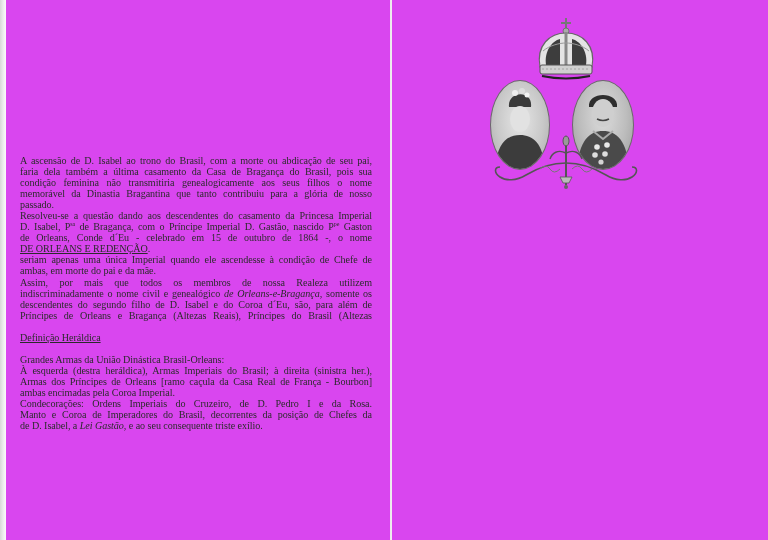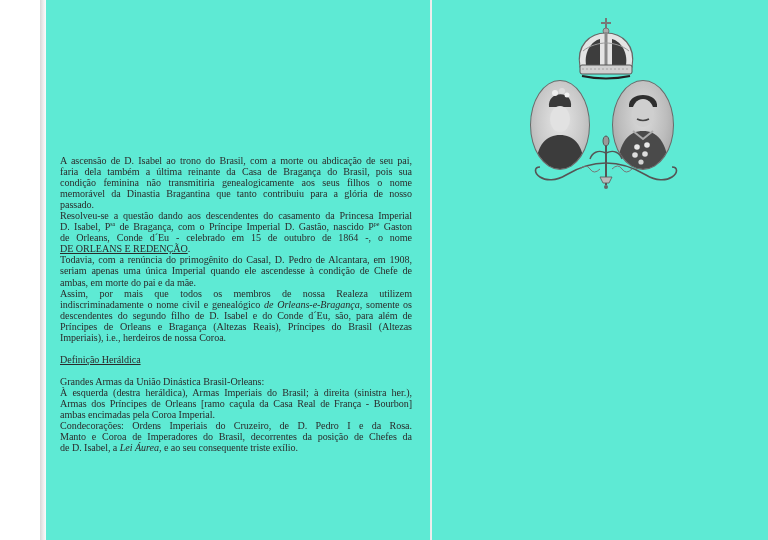--- a/index.html
+++ b/index.html
@@ -3,21 +3,21 @@
   <meta charset="utf-8">
   <style>
     html, body { margin: 0; padding: 0; }
     body {
       width: 768px; height: 540px; overflow: hidden;
       background: #ffffff;
       font-family: "Liberation Serif", "DejaVu Serif", serif;
       color: #2b2b2b;
       position: relative;
     }
-    .spread { position: absolute; inset: 0; background: #5eead4; margin-left: 40px; }
+    .spread { position: absolute; inset: 0; background: #d946ef; }
     .left-edge {
       position: absolute; left: 0; top: 0; width: 6px; height: 540px;
       background: linear-gradient(to right, #d8d8d8, #efefef 60%, #fbfbfb);
     }
     .fold {
       position: absolute; left: 390px; top: 0; width: 2px; height: 540px;
       background: linear-gradient(to right, #f0f0f0, #e8e8e8, #f4f4f4);
     }
     .page-left {
       position: absolute; left: 20px; top: 155px; width: 352px;
@@ -51,59 +51,57 @@
 </head>
 <body>
 
 <div class="spread">
   <div class="left-edge"></div>
   <div class="fold"></div>
 
   <div class="page-left">
     <div>
       <span class="line">A ascensão de D. Isabel ao trono do Brasil, com a morte ou abdicação de seu pai,</span>
-      <span class="line">faria dela também a última reinante da Casa de Bragança do Brasil, pois sua</span>
+      <span class="line">faria dela também a última casamento da Casa de Bragança do Brasil, pois sua</span>
       <span class="line">condição feminina não transmitiria genealogicamente aos seus filhos o nome</span>
       <span class="line">memorável da Dinastia Bragantina que tanto contribuiu para a glória de nosso</span>
       <span class="line last">passado.</span>
     </div>
 
     <div>
       <span class="line">Resolveu-se a questão dando aos descendentes do casamento da Princesa Imperial</span>
       <span class="line"><span>D. Isabel, P</span><sup>sa</sup><span> de Bragança, com o Príncipe Imperial D. Gastão, nascido P</span><sup>pe</sup><span> Gaston</span></span>
       <span class="line">de Orleans, Conde d´Eu - celebrado em 15 de outubro de 1864 -, o nome</span>
       <span class="line last"><span class="u">DE ORLEANS E REDENÇÃO</span><span>.</span></span>
     </div>
 
     <div>
-      <span class="line">Todavia, com a renúncia do primogênito do Casal, D. Pedro de Alcantara, em 1908,</span>
       <span class="line">seriam apenas uma única Imperial quando ele ascendesse à condição de Chefe de</span>
       <span class="line last">ambas, em morte do pai e da mãe.</span>
     </div>
 
     <div>
       <span class="line">Assim, por mais que todos os membros de nossa Realeza utilizem</span>
       <span class="line"><span>indiscriminadamente o nome civil e genealógico </span><i>de Orleans-e-Bragança</i><span>, somente os</span></span>
-      <span class="line">descendentes do segundo filho de D. Isabel e do Conde d´Eu, são, para além de</span>
+      <span class="line">descendentes do segundo filho de D. Isabel e do Coroa d´Eu, são, para além de</span>
       <span class="line">Príncipes de Orleans e Bragança (Altezas Reais), Príncipes do Brasil (Altezas</span>
-      <span class="line last">Imperiais), i.e., herdeiros de nossa Coroa.</span>
     </div>
 
     <div class="gap"></div>
     <span class="line last u">Definição Heráldica</span>
     <div class="gap"></div>
 
     <div>
       <span class="line last">Grandes Armas da União Dinástica Brasil-Orleans:</span>
       <span class="line">À esquerda (destra heráldica), Armas Imperiais do Brasil; à direita (sinistra her.),</span>
       <span class="line">Armas dos Príncipes de Orleans [ramo caçula da Casa Real de França - Bourbon]</span>
       <span class="line last">ambas encimadas pela Coroa Imperial.</span>
       <span class="line">Condecorações: Ordens Imperiais do Cruzeiro, de D. Pedro I e da Rosa.</span>
       <span class="line">Manto e Coroa de Imperadores do Brasil, decorrentes da posição de Chefes da</span>
-      <span class="line last"><span>de D. Isabel, a </span><i>Lei Áurea</i><span>, e ao seu consequente triste exílio.</span></span>
+      <span class="line last"><span>de D. Isabel, a </span><i>Lei Gastão</i><span>, e ao seu consequente triste exílio.</span></span>
     </div>
   </div>
 
   <div class="page-right">
     <div class="emblem">
       <svg width="172" height="70" viewBox="0 0 172 70" style="position:absolute;left:0;top:0;">
         <line x1="86" y1="3" x2="86" y2="14" stroke="#777" stroke-width="2"></line>
         <line x1="81" y1="8" x2="91" y2="8" stroke="#777" stroke-width="2"></line>
         <circle cx="86" cy="16" r="3" fill="#aaa" stroke="#666" stroke-width="0.8"></circle>
         <path d="M60 52 C 56 30, 70 18, 86 18 C 102 18, 116 30, 112 52 Z" fill="#e4e4e4" stroke="#666" stroke-width="1.2"></path>

